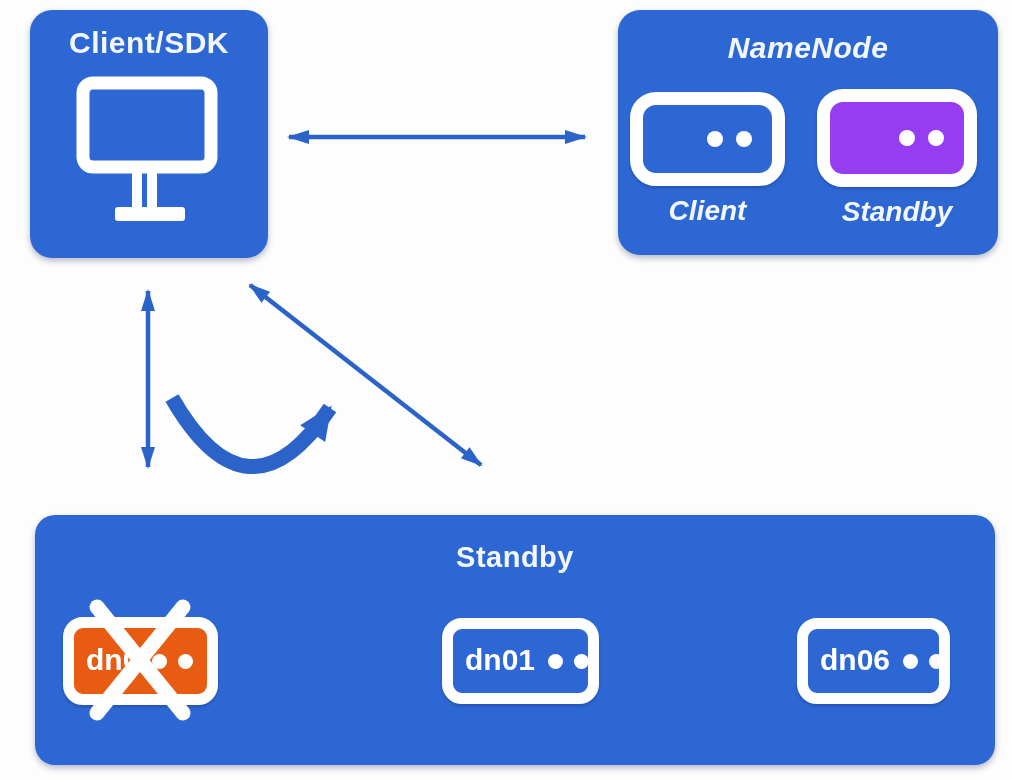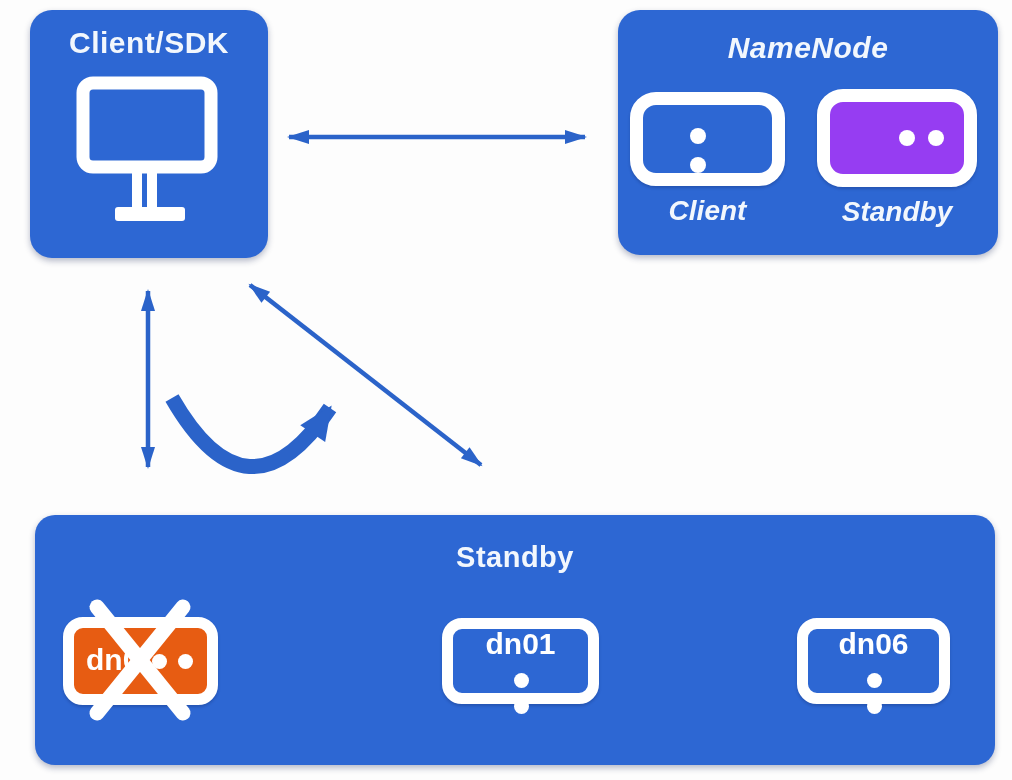--- a/index.html
+++ b/index.html
@@ -49,21 +49,21 @@
     border: 13px solid #ffffff;
     border-radius: 26px;
     box-sizing: border-box;
     display: flex;
     align-items: center;
     justify-content: flex-end;
     gap: 13px;
     padding-right: 20px;
     box-shadow: 0 2px 3px rgba(10, 20, 60, 0.22);
   }
-  .fill-blue   { background: var(--box-blue, #2d67d3); flex-direction: column; }
+  .fill-blue   { background: var(--box-blue, #2d67d3); }
   .fill-purple { background: var(--node-purple, #963df2); }
   .fill-orange { background: var(--node-orange, #e75c12); }
 
   .dot {
     width: 16px;
     height: 16px;
     border-radius: 50%;
     background: #ffffff;
     flex: none;
   }

